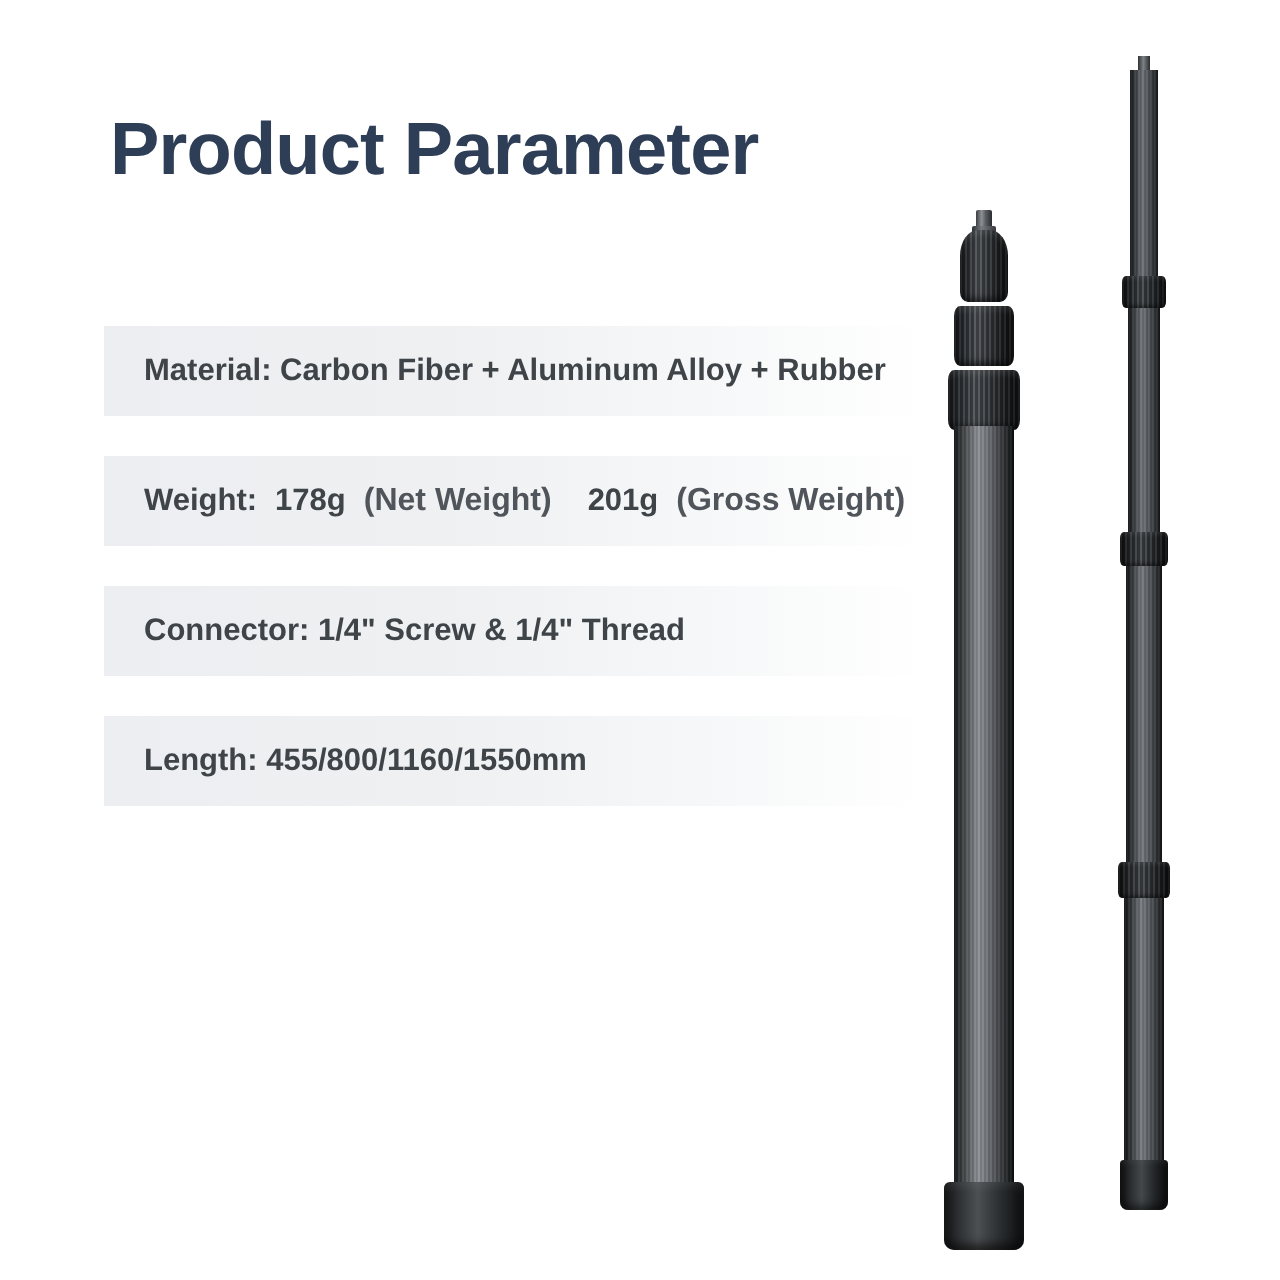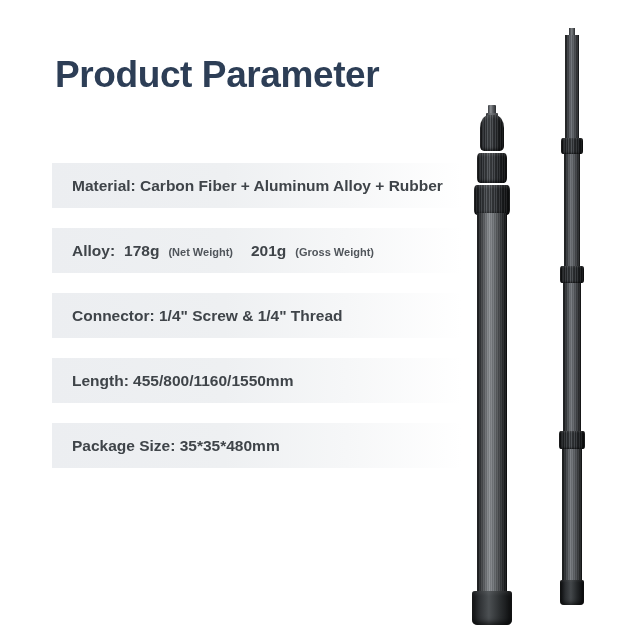--- a/index.html
+++ b/index.html
@@ -51,21 +51,21 @@
   }
   .spec-text {
     padding-left: 20px;
     font-size: 15.5px;
     color: #3f4449;
     white-space: nowrap;
     line-height: 1;
     font-weight: bold;
   }
   .spec-sub {
-    font-size: 11px;
+    font-size: 16px;
     color: #50555b;
   }
   .spec-gap {
     display: inline-block;
     width: 9px;
   }
 
   
   #product-area {
     position: absolute;
@@ -289,35 +289,32 @@
 
   <div id="title">Product Parameter</div>
 
   <div id="spec-list">
 
     <div class="spec-row">
       <div class="spec-text">Material: Carbon Fiber + Aluminum Alloy + Rubber</div>
     </div>
 
     <div class="spec-row">
-      <div class="spec-text"><span>Alloy:</span><span class="spec-gap"></span><span>178g</span><span class="spec-gap"></span><span class="spec-sub">(Net Weight)</span><span class="spec-gap"></span><span class="spec-gap"></span><span>201g</span><span class="spec-gap"></span><span class="spec-sub">(Gross Weight)</span></div>
+      <div class="spec-text"><span>Weight:</span><span class="spec-gap"></span><span>178g</span><span class="spec-gap"></span><span class="spec-sub">(Net Weight)</span><span class="spec-gap"></span><span class="spec-gap"></span><span>201g</span><span class="spec-gap"></span><span class="spec-sub">(Gross Weight)</span></div>
     </div>
 
     <div class="spec-row">
       <div class="spec-text">Connector: 1/4" Screw &amp; 1/4" Thread</div>
     </div>
 
 
     <div class="spec-row">
       <div class="spec-text">Length: 455/800/1160/1550mm</div>
     </div>
 
-    <div class="spec-row">
-      <div class="spec-text">Package Size:  35*35*480mm</div>
-    </div>
 
 
   </div>
 
   <div id="product-area">
 
     <div id="monopod-folded">
       <div class="screw-post"></div>
       <div class="collar cap-top"></div>
       <div class="collar collar-1"></div>

